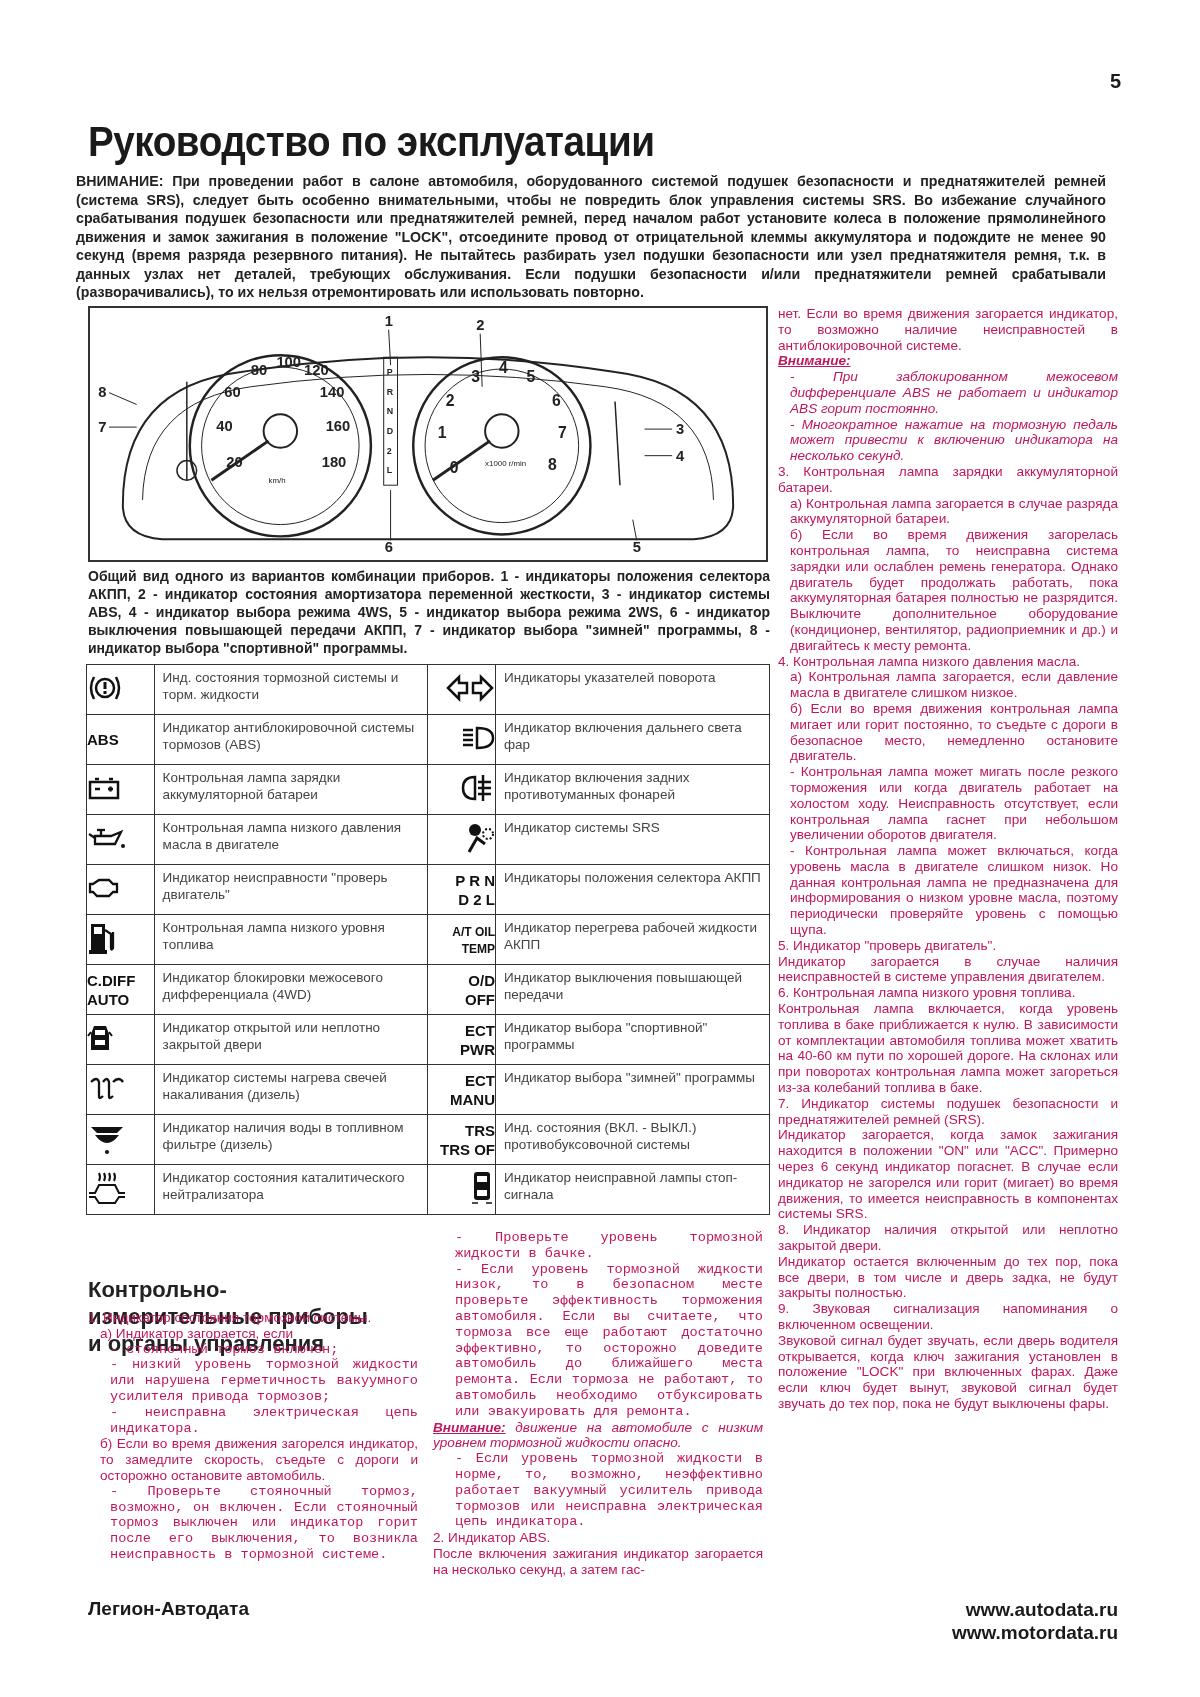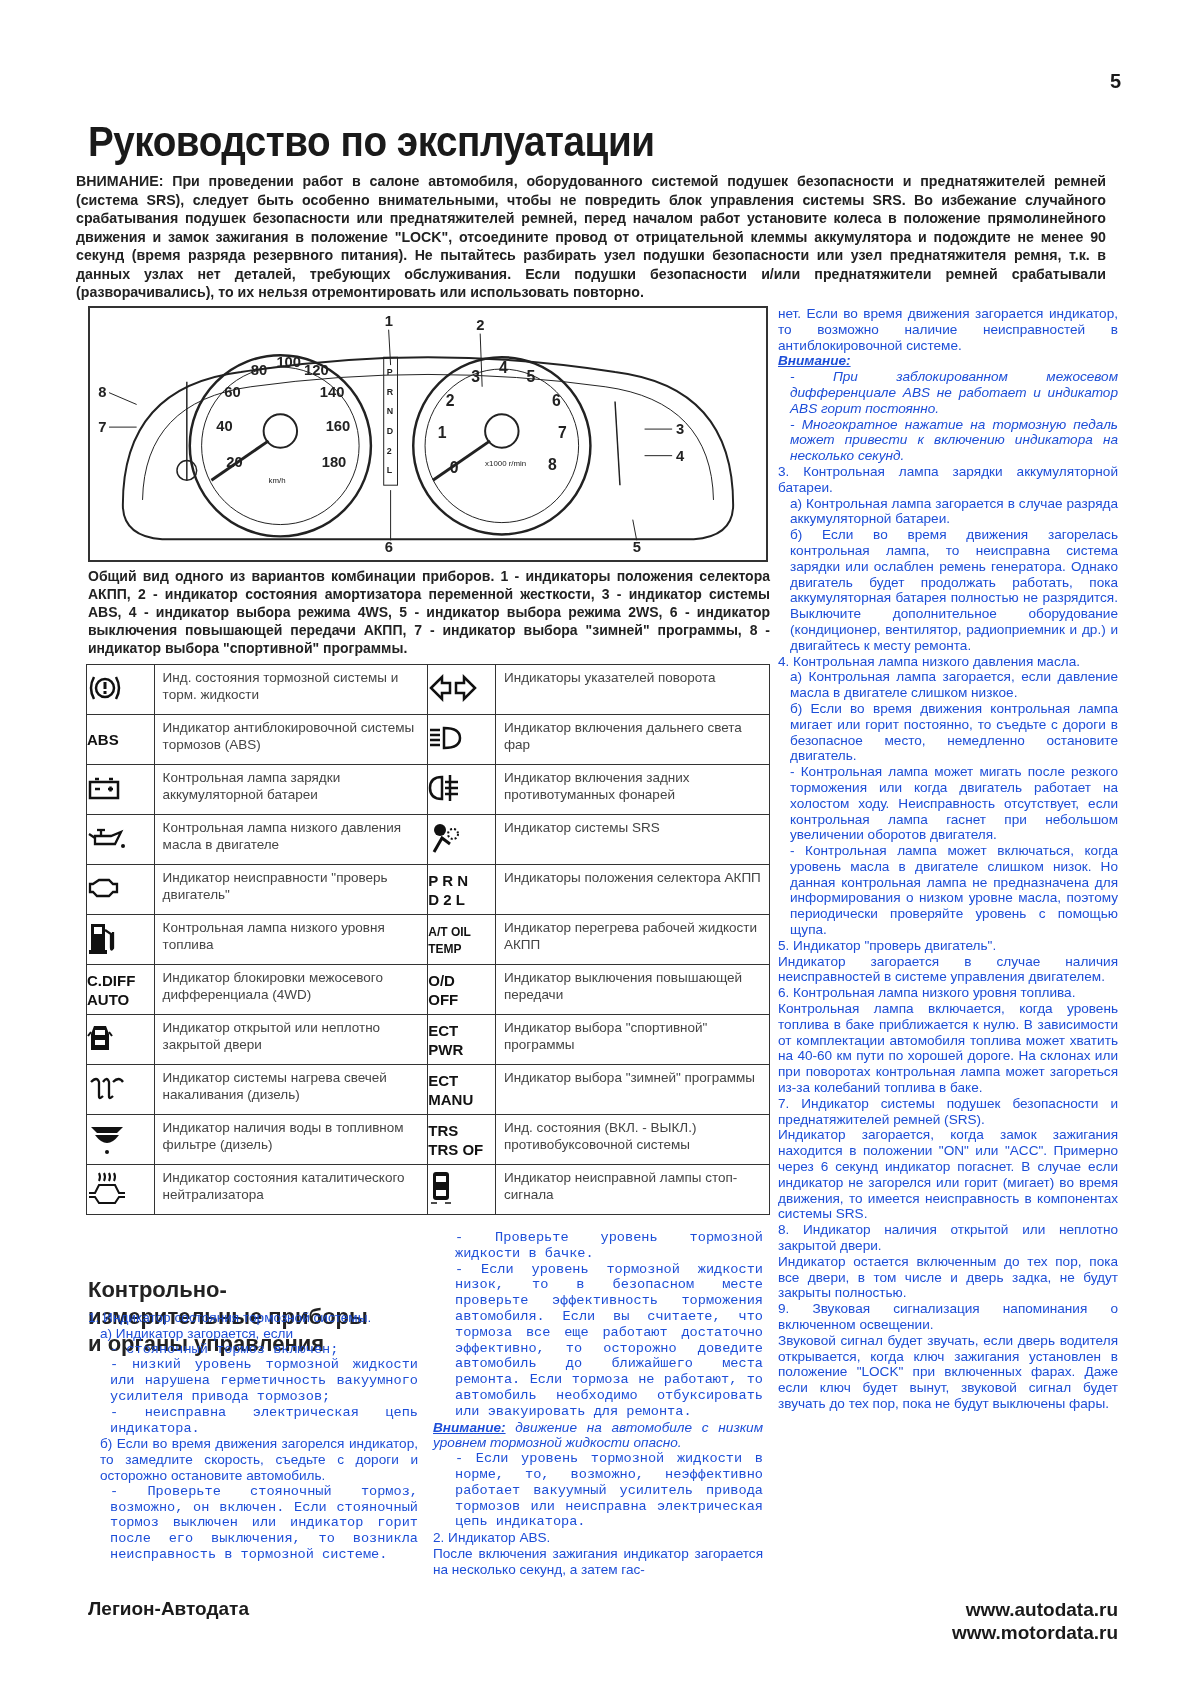--- a/index.html
+++ b/index.html
@@ -7,23 +7,23 @@
   .abs{position:absolute;}
   #page-num{left:1110px;top:70px;font-size:20px;font-weight:bold;}
   #title{left:88px;top:118px;font-size:42px;font-weight:bold;letter-spacing:-0.5px;transform:scaleX(0.92);transform-origin:left;white-space:nowrap;}
   #warning{left:76px;top:172px;width:1030px;font-size:14.2px;line-height:18.5px;font-weight:bold;text-align:justify;color:#222;}
   #figure{left:88px;top:306px;width:680px;height:256px;border:2px solid #333;box-sizing:border-box;}
   #figure svg{width:100%;height:100%;}
   #caption{left:88px;top:567px;width:682px;font-size:14px;line-height:18px;font-weight:bold;text-align:justify;color:#222;}
   table#legend{position:absolute;left:86px;top:664px;width:684px;border-collapse:collapse;}
   #legend td{border:1.5px solid #333;vertical-align:top;font-size:13.5px;line-height:17px;color:#444;height:45px;padding:4px 5px 0 8px;}
   #legend td.ic{width:68px;padding:0;text-align:left;vertical-align:middle;font-weight:bold;color:#111;font-size:14px;}
-  #legend td.ic2{width:68px;padding:0;text-align:left;vertical-align:middle;font-weight:bold;color:#111;font-size:14px;}
+  #legend td.ic2{width:68px;padding:0;text-align:right;vertical-align:middle;font-weight:bold;color:#111;font-size:14px;}
   #legend td.desc{width:270px;}
-  .txt{font-size:13.6px;line-height:15.8px;color:#1d4ed8;text-align:justify;}
+  .txt{font-size:13.6px;line-height:15.8px;color:#be185d;text-align:justify;}
   .txt p{margin:0;}
   .ind1{padding-left:12px;}
   .ind2{padding-left:22px;font-family:Liberation Mono, monospace;}
   .it{font-style:italic;}
   .u{text-decoration:underline;font-style:italic;font-weight:bold;}
   #sec-title{left:88px;top:1228px;font-size:22px;line-height:27px;font-weight:bold;color:#222;}
   #col1{left:88px;top:1310px;width:330px;}
   #col2{left:433px;top:1230px;width:330px;}
   #col3{left:778px;top:306px;width:340px;}
   #footer-left{left:88px;top:1598px;font-size:19px;font-weight:bold;}

